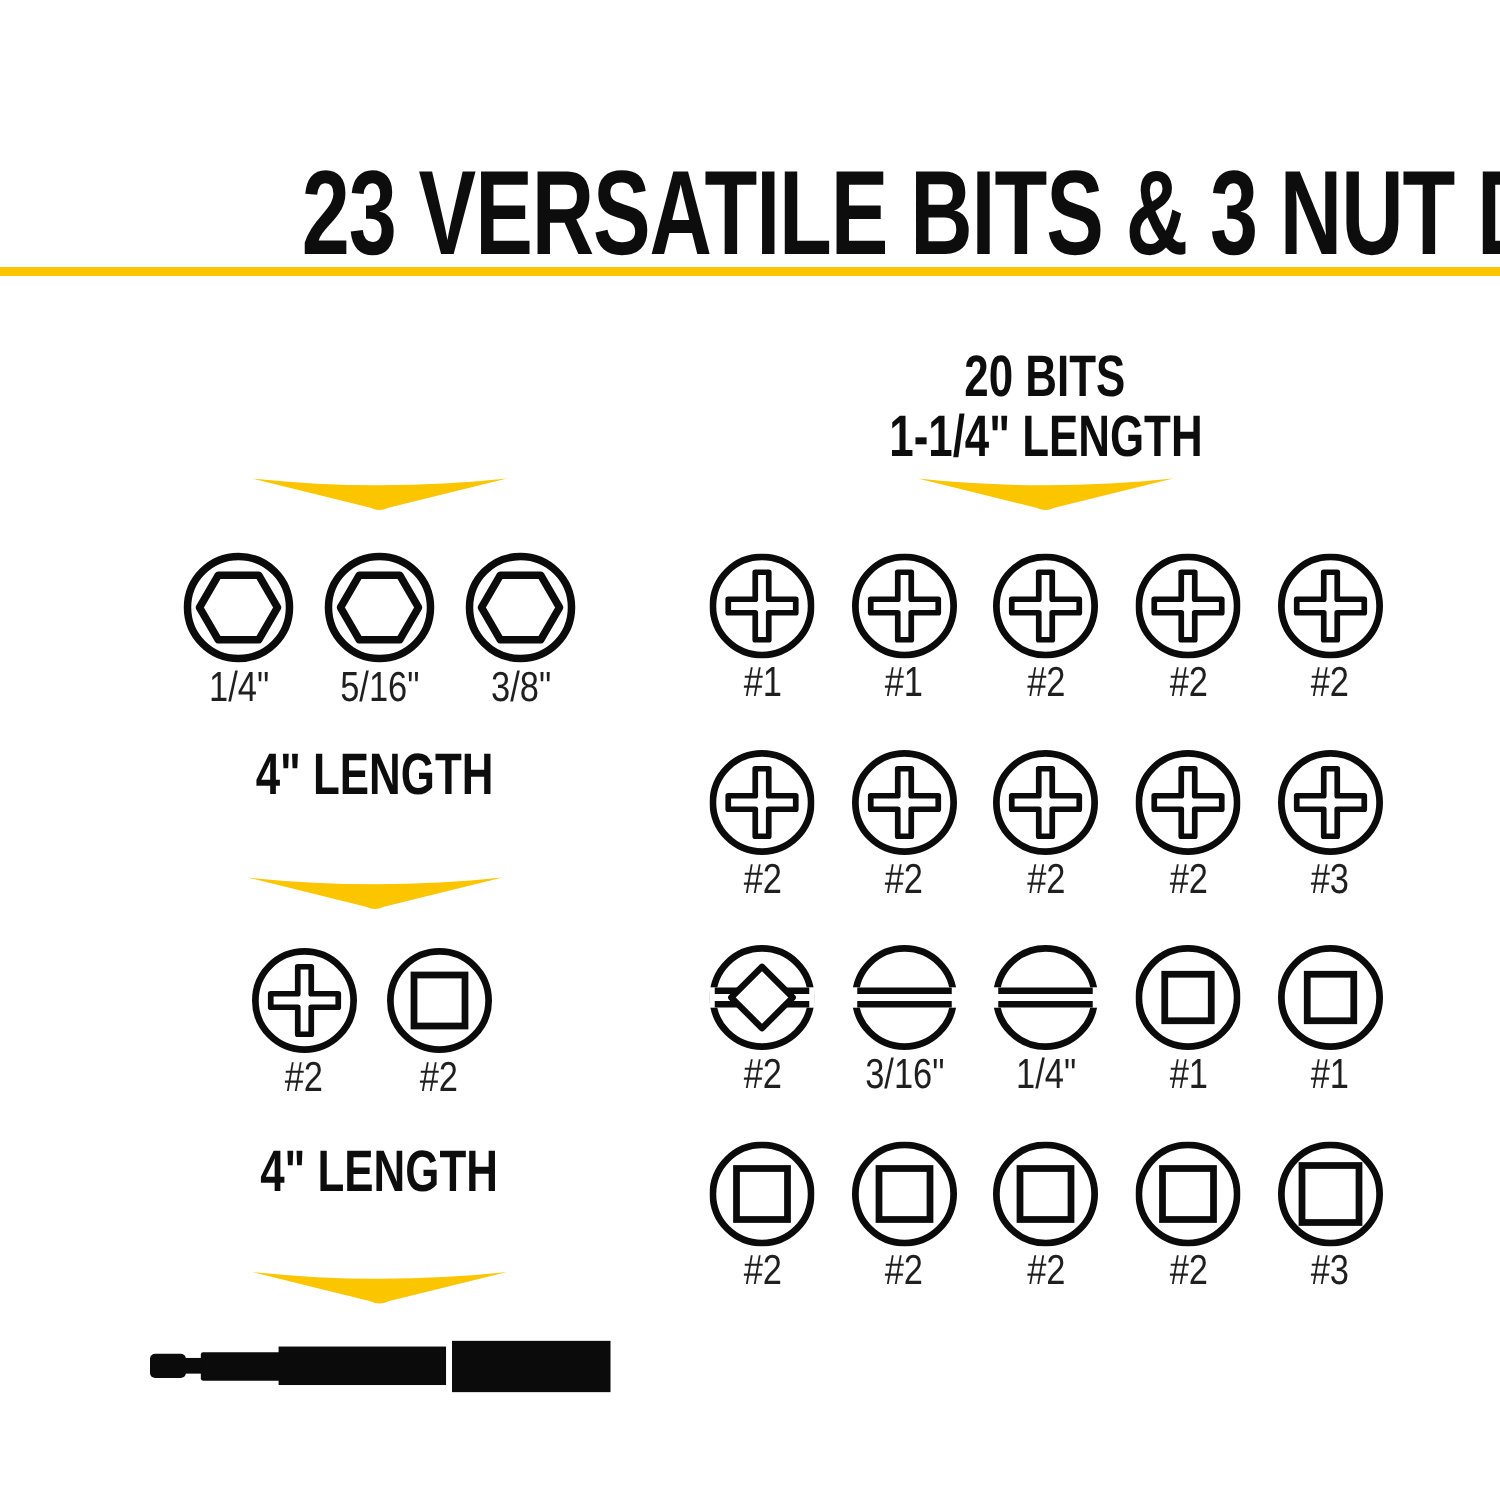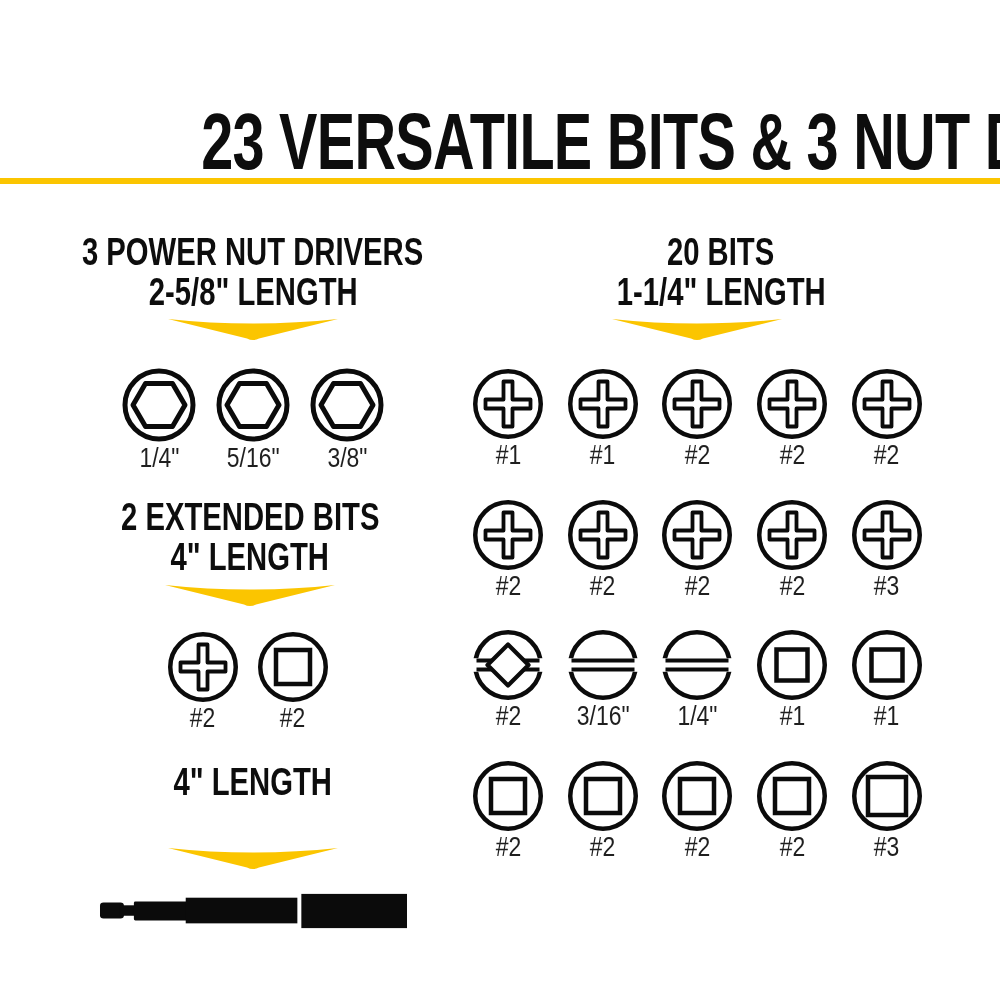--- a/index.html
+++ b/index.html
@@ -32,24 +32,20 @@
 </head>
 <body>
 
 <div class="page">
 
   <div class="title">
     <span>23 VERSATILE BITS &amp; 3 NUT DRIVERS</span>
   </div>
   <div class="underline" style="background: rgb(251, 197, 0);"></div>
 
-  <div class="col-header" style="left:3px;top:232px">
-    <div class="hline"><span>3 POWER NUT DRIVERS</span></div>
-    <div class="hline"><span>2-5/8" LENGTH</span></div>
-  </div>
   <svg class="arrow" style="left:168px;top:318px" viewBox="0 0 170 23" preserveAspectRatio="none">
     <path d="M0,1 C56,7 114,7 170,1 L91,20.5 Q85,23.5 79,20.5 Z" fill="#FBC500"></path>
   </svg>
   <div class="cellrow" id="nut-row" style="left:112px;top:368px">
       <div class="cell">
         <div class="bit-icon">
           <svg width="74" height="74" viewBox="0 0 74 74">
             <circle cx="37" cy="37" r="34" fill="none" stroke="#0b0b0b" stroke-width="5"></circle>
             <polygon points="11,37 23.5,15.5 50.5,15.5 63,37 50.5,58.5 23.5,58.5" fill="none" stroke="#0b0b0b" stroke-width="5" stroke-linejoin="round"></polygon>
           </svg>
@@ -70,21 +66,20 @@
           <svg width="74" height="74" viewBox="0 0 74 74">
             <circle cx="37" cy="37" r="34" fill="none" stroke="#0b0b0b" stroke-width="5"></circle>
             <polygon points="11,37 23.5,15.5 50.5,15.5 63,37 50.5,58.5 23.5,58.5" fill="none" stroke="#0b0b0b" stroke-width="5" stroke-linejoin="round"></polygon>
           </svg>
         </div>
         <div class="bit-label">3/8"</div>
       </div>
     </div>
 
   <div class="col-header" style="left:0px;top:497px">
-    <div class="hline"><span>2 EXTENDED BITS</span></div>
     <div class="hline"><span>4" LENGTH</span></div>
   </div>
   <svg class="arrow" style="left:165px;top:584px" viewBox="0 0 170 23" preserveAspectRatio="none">
     <path d="M0,1 C56,7 114,7 170,1 L91,20.5 Q85,23.5 79,20.5 Z" fill="#FBC500"></path>
   </svg>
   <div class="cellrow" id="ext-row" style="left:158px;top:632px">
       <div class="cell">
         <div class="bit-icon">
           <svg width="70" height="70" viewBox="0 0 70 70">
             <circle cx="35" cy="35" r="32.75" fill="none" stroke="#0b0b0b" stroke-width="4.5"></circle>
@@ -113,21 +108,21 @@
   <svg class="extension" viewBox="0 0 310 40" preserveAspectRatio="none">
     <g fill="#0b0b0b">
       <rect x="1" y="11" width="24" height="17" rx="3.5"></rect>
       <rect x="21" y="14" width="16" height="11"></rect>
       <rect x="35" y="10" width="54" height="20" rx="1.5"></rect>
       <rect x="87" y="6" width="112" height="27"></rect>
       <rect x="203" y="2" width="106" height="36"></rect>
     </g>
   </svg>
 
-  <div class="col-header" style="left:471px;top:232px">
+  <div class="col-header" style="left:447px;top:232px">
     <div class="hline"><span>20 BITS</span></div>
     <div class="hline"><span>1-1/4" LENGTH</span></div>
   </div>
   <svg class="arrow" style="left:612px;top:318px" viewBox="0 0 170 23" preserveAspectRatio="none">
     <path d="M0,1 C56,7 114,7 170,1 L91,20.5 Q85,23.5 79,20.5 Z" fill="#FBC500"></path>
   </svg>
   <div id="bits-grid">
       <div class="grid-row">
         <div class="cell">
           <div class="bit-icon">

